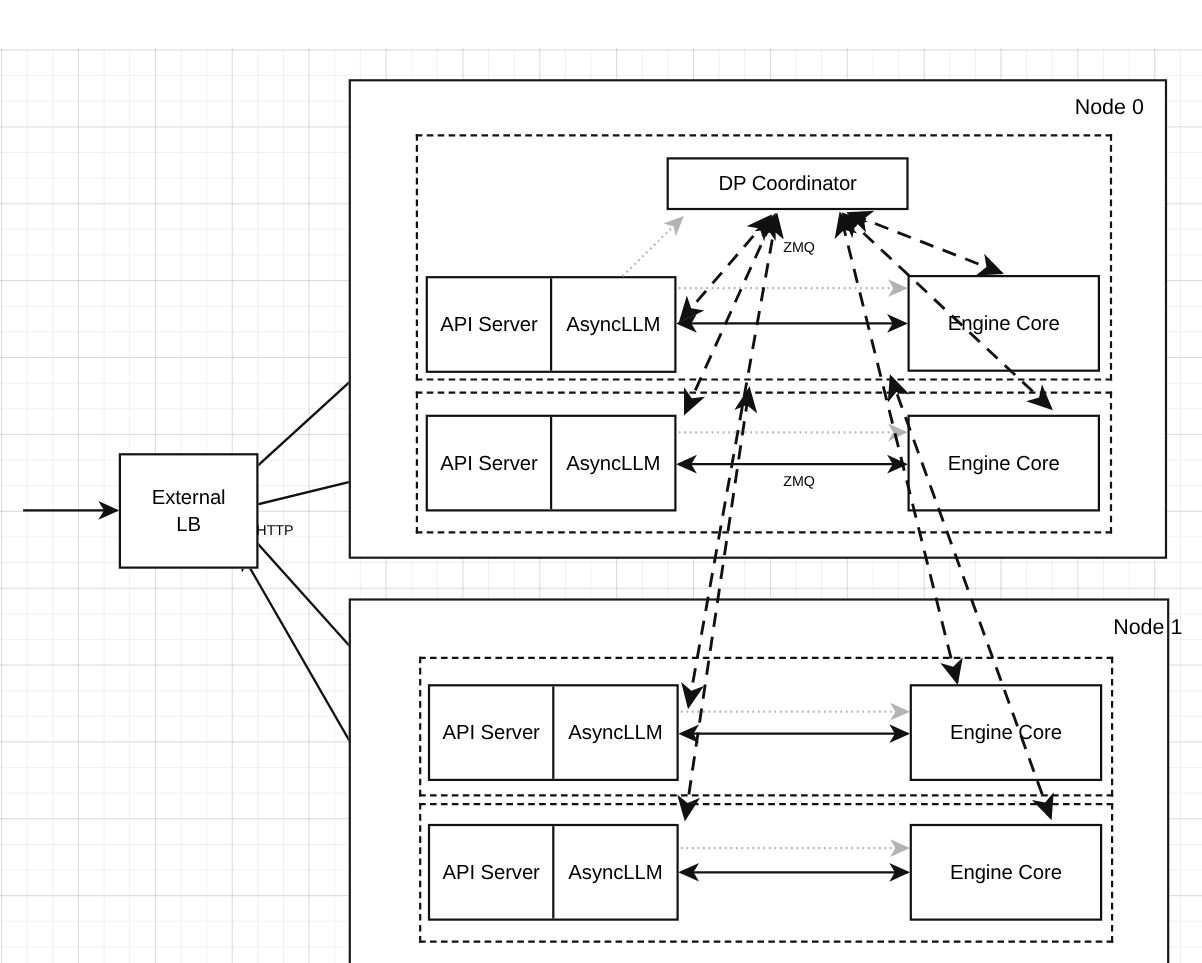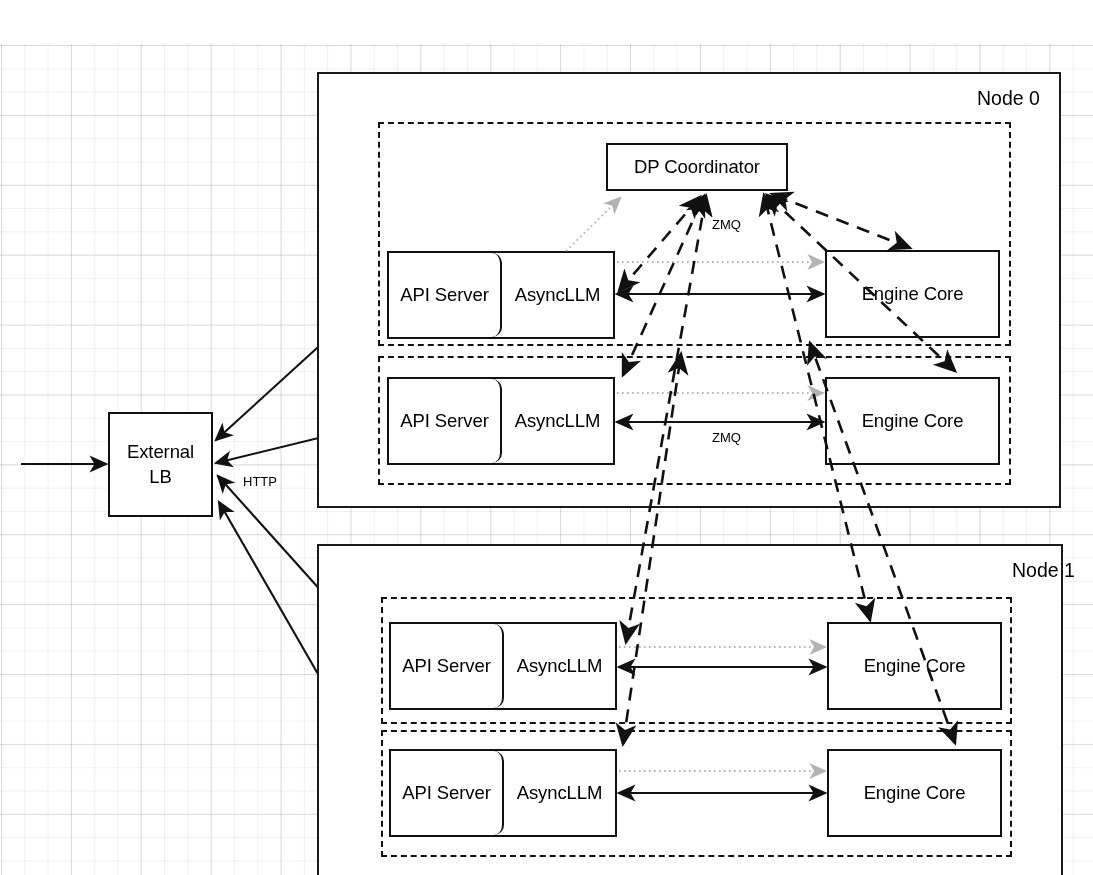--- a/index.html
+++ b/index.html
@@ -62,21 +62,20 @@
     border: 2px solid #111111;
     box-sizing: border-box;
     display: flex;
   }
   .split-half {
     flex: 1 1 0;
     display: flex;
     align-items: center;
     justify-content: center;
     box-sizing: border-box;
-    border-radius: 10px;
   }
   .split-half.left {
     border-right: 2px solid #111111;
   }
   .cell-label {
     font-family: "Liberation Sans", sans-serif;
     font-size: 18.5px;
     color: #000000;
     line-height: 1.25;
     text-align: center;
@@ -140,25 +139,25 @@
 
   <div class="dashed-box" style="left:378px; top:312px; width:633px; height:129px;"></div>
 
   <div class="node-box" style="left:317px; top:500px; width:746px; height:335px;"></div>
   <div class="node-title" style="left:1012px; top:515px;">Node 1</div>
 
   <div class="dashed-box" style="left:381px; top:553px; width:631px; height:127px;"></div>
 
   <div class="dashed-box" style="left:381px; top:686px; width:631px; height:127px;"></div>
 
-  <div class="solid-box" style="left:606px; top:99px; width:182px; height:48px;">
+  <div class="solid-box" style="left:606px; top:99px; width:220px; height:48px;">
     <span class="cell-label">DP Coordinator</span>
   </div>
 
-  <div class="solid-box" style="left:108px; top:368px; width:105px; height:105px;">
+  <div class="solid-box" style="left:108px; top:368px; width:127px; height:105px;">
     <span class="cell-label lb-label">
       <span>External</span><br>
       <span>LB</span>
     </span>
   </div>
 
   <div class="split-box" style="left:387px; top:207px; width:228px; height:88px;">
     <div class="split-half left">
       <span class="cell-label">API Server</span>
     </div>
@@ -234,19 +233,19 @@
     <line x1="910" y1="204" x2="772" y2="150" stroke="#111111" stroke-width="2.6" stroke-dasharray="13 9" marker-start="url(#arrowBlack)" marker-end="url(#arrowBlack)"></line>
 
     <line x1="955" y1="327" x2="767" y2="151" stroke="#111111" stroke-width="2.6" stroke-dasharray="13 9" marker-start="url(#arrowBlack)" marker-end="url(#arrowBlack)"></line>
 
     <line x1="870" y1="576" x2="764" y2="151" stroke="#111111" stroke-width="2.6" stroke-dasharray="13 9" marker-start="url(#arrowBlack)" marker-end="url(#arrowBlack)"></line>
 
     <line x1="955" y1="699" x2="810" y2="299" stroke="#111111" stroke-width="2.6" stroke-dasharray="13 9" marker-start="url(#arrowBlack)" marker-end="url(#arrowBlack)"></line>
 
   </svg>
 
-  <div class="edge-label" style="left:243px; top:430px;">HTTP</div>
+  <div class="edge-label" style="left:233px; top:430px;">HTTP</div>
 
   <div class="edge-label" style="left:711px; top:173px; background:#ffffff; padding:0 1px;">ZMQ</div>
 
   <div class="edge-label" style="left:711px; top:386px; background:#ffffff; padding:0 1px;">ZMQ</div>
 
 </div>
 
 </body></html>

